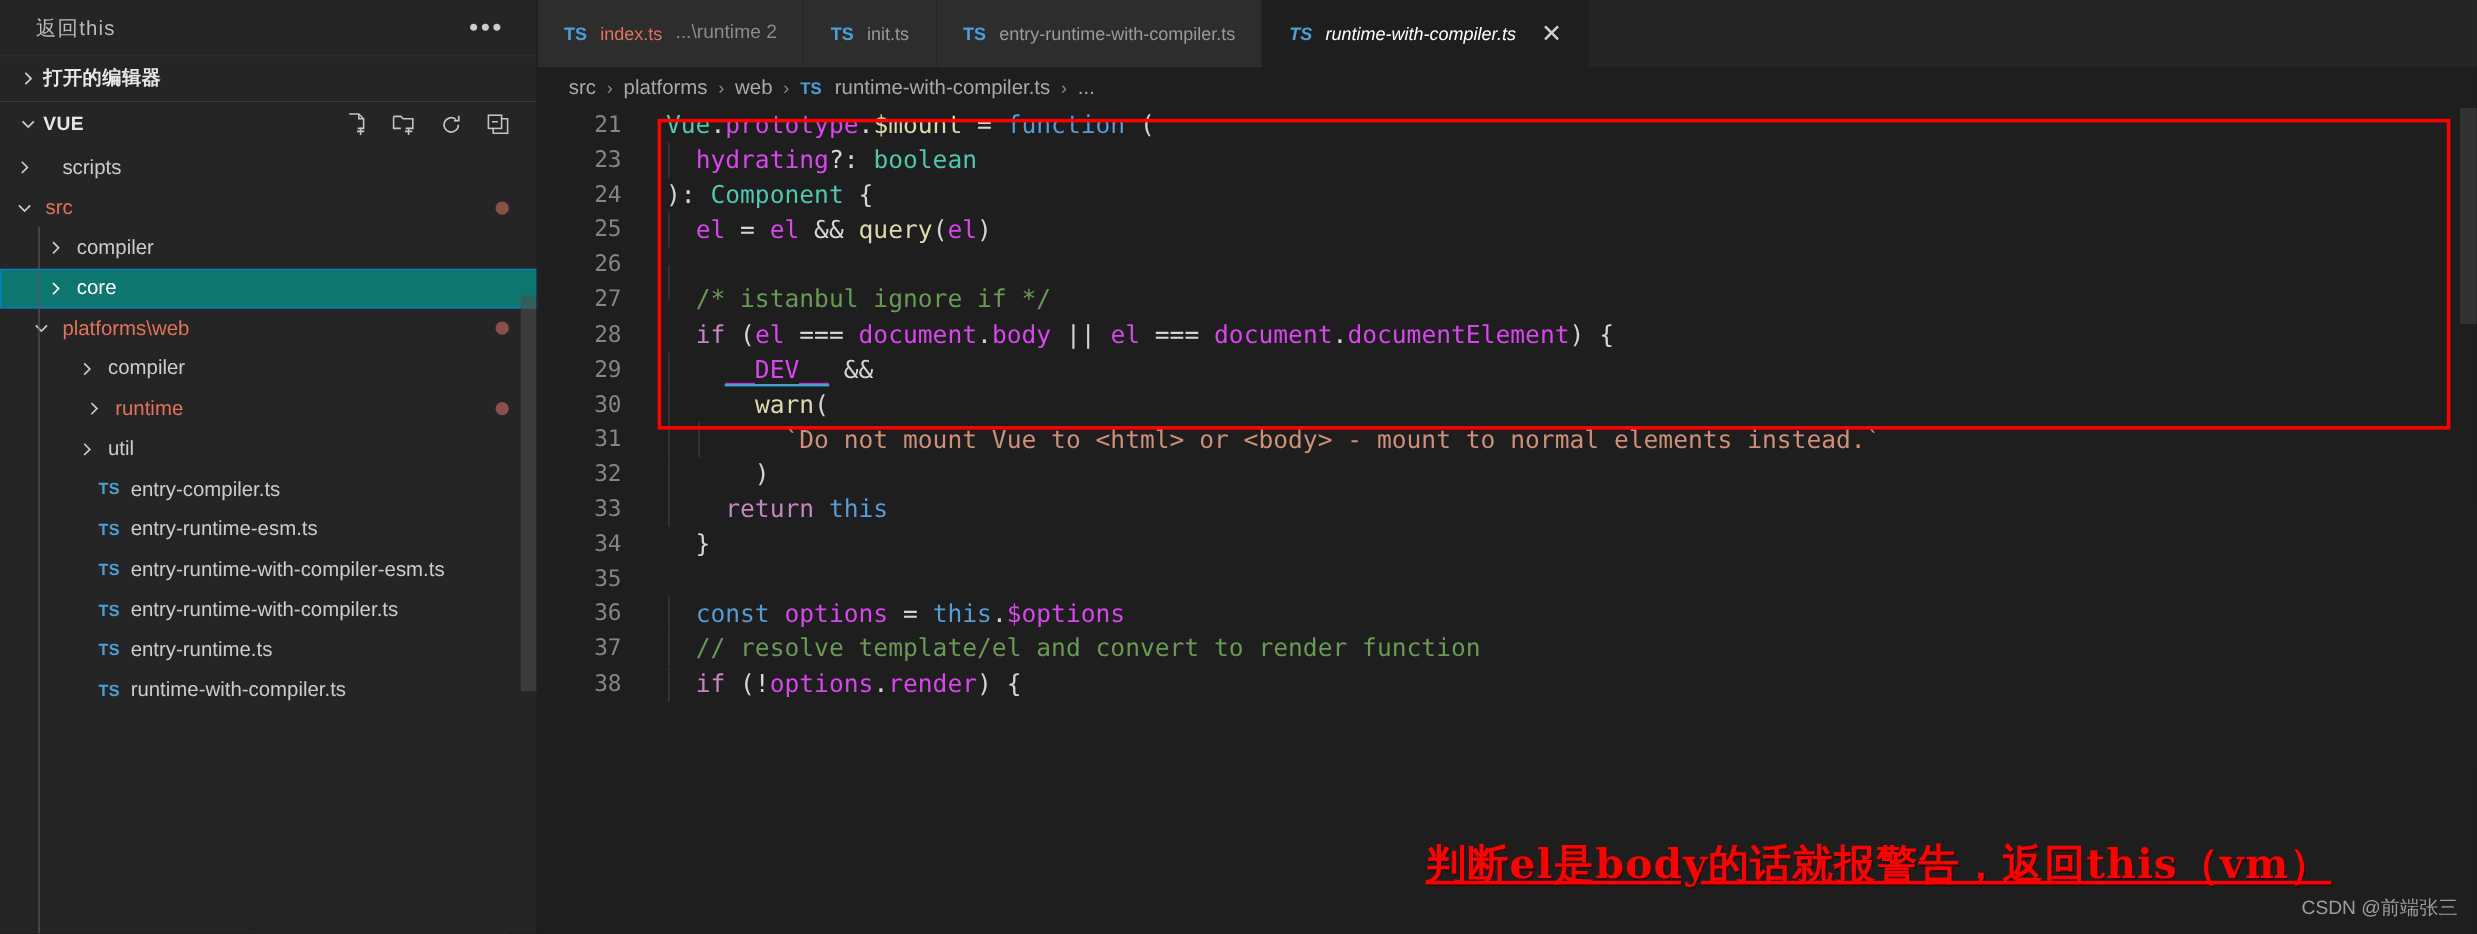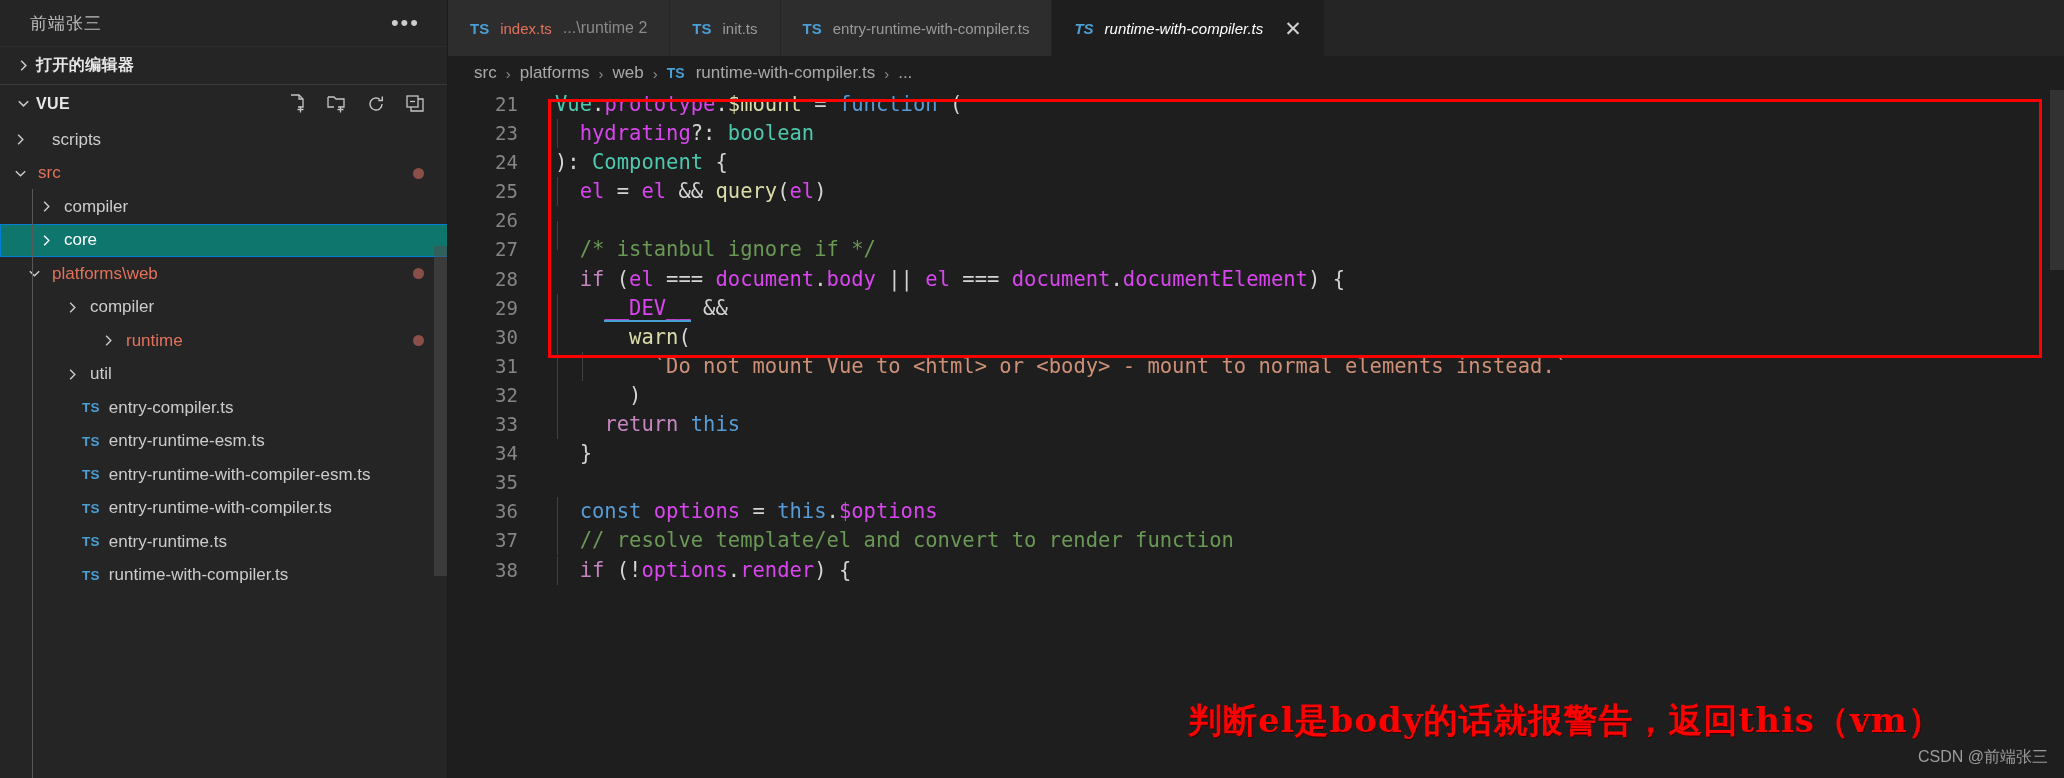--- a/index.html
+++ b/index.html
@@ -146,21 +146,21 @@
     background:#4f4f4f; opacity:.4;
   }
 </style>
 </head>
 <body>
 
 <div class="app">
 
   <div class="sidebar">
     <div class="sb-header">
-      <div class="sb-title">前端张三</div>
+      <div class="sb-title">返回this</div>
       <div class="sb-more">•••</div>
     </div>
 
     <div class="sb-section">
       <span class="twisty">
         <svg width="15" height="15" viewBox="0 0 16 16">
             <path d="M5.5 3 L10.5 8 L5.5 13" fill="none" stroke="currentColor" stroke-width="1.6"></path>
           </svg>
       </span>
       <span>打开的编辑器</span>
@@ -248,21 +248,21 @@
           <span class="dot"></span>
         </div>
         <div class="row" style="padding-left: 60px;">
           <span class="chev">
             <svg width="15" height="15" viewBox="0 0 16 16">
               <path d="M5.5 3 L10.5 8 L5.5 13" fill="none" stroke="currentColor" stroke-width="1.5"></path>
             </svg>
           </span>
           <span class="label" style="margin-left: 6px;">compiler</span>
         </div>
-        <div class="row" style="padding-left: 96px;">
+        <div class="row" style="padding-left: 66px;">
           <span class="chev">
             <svg width="15" height="15" viewBox="0 0 16 16">
               <path d="M5.5 3 L10.5 8 L5.5 13" fill="none" stroke="currentColor" stroke-width="1.5"></path>
             </svg>
           </span>
           <span class="label mod" style="margin-left: 6px;">runtime</span>
           <span class="dot"></span>
         </div>
         <div class="row" style="padding-left: 60px;">
           <span class="chev">
@@ -355,20 +355,20 @@
           <div class="cline"><div class="gutter">33</div><div class="ctext"><span class="iguide" style="left: 17px;"></span><span class="t-plain">    </span><span class="t-purple">return</span><span class="t-plain"> </span><span class="t-blue">this</span></div></div>
           <div class="cline"><div class="gutter">34</div><div class="ctext"><span class="t-plain">  }</span></div></div>
           <div class="cline"><div class="gutter">35</div><div class="ctext"></div></div>
           <div class="cline"><div class="gutter">36</div><div class="ctext"><span class="iguide" style="left: 17px;"></span><span class="t-plain">  </span><span class="t-blue">const</span><span class="t-plain"> </span><span class="t-lblue">options</span><span class="t-plain"> = </span><span class="t-blue">this</span><span class="t-plain">.</span><span class="t-lblue">$options</span></div></div>
           <div class="cline"><div class="gutter">37</div><div class="ctext"><span class="iguide" style="left: 17px;"></span><span class="t-plain">  </span><span class="t-comment">// resolve template/el and convert to render function</span></div></div>
           <div class="cline"><div class="gutter">38</div><div class="ctext"><span class="iguide" style="left: 17px;"></span><span class="t-plain">  </span><span class="t-purple">if</span><span class="t-plain"> (!</span><span class="t-lblue">options</span><span class="t-plain">.</span><span class="t-lblue">render</span><span class="t-plain">) {</span></div></div>
         </div>
 
       <div class="redbox" style="left:100px; top:9px; right:22px; height:259px;"></div>
 
-      <div class="annot" style="left:740px; top:608px;">判断el是body的话就报警告，返回this（vm）</div>
+      <div class="annot" style="left:740px; top:608px;text-decoration:underline;">判断el是body的话就报警告，返回this（vm）</div>
 
       <div class="ed-scroll-v"></div>
       <div class="watermark">CSDN @前端张三</div>
     </div>
 
   </div>
 </div>
 
 </body></html>

